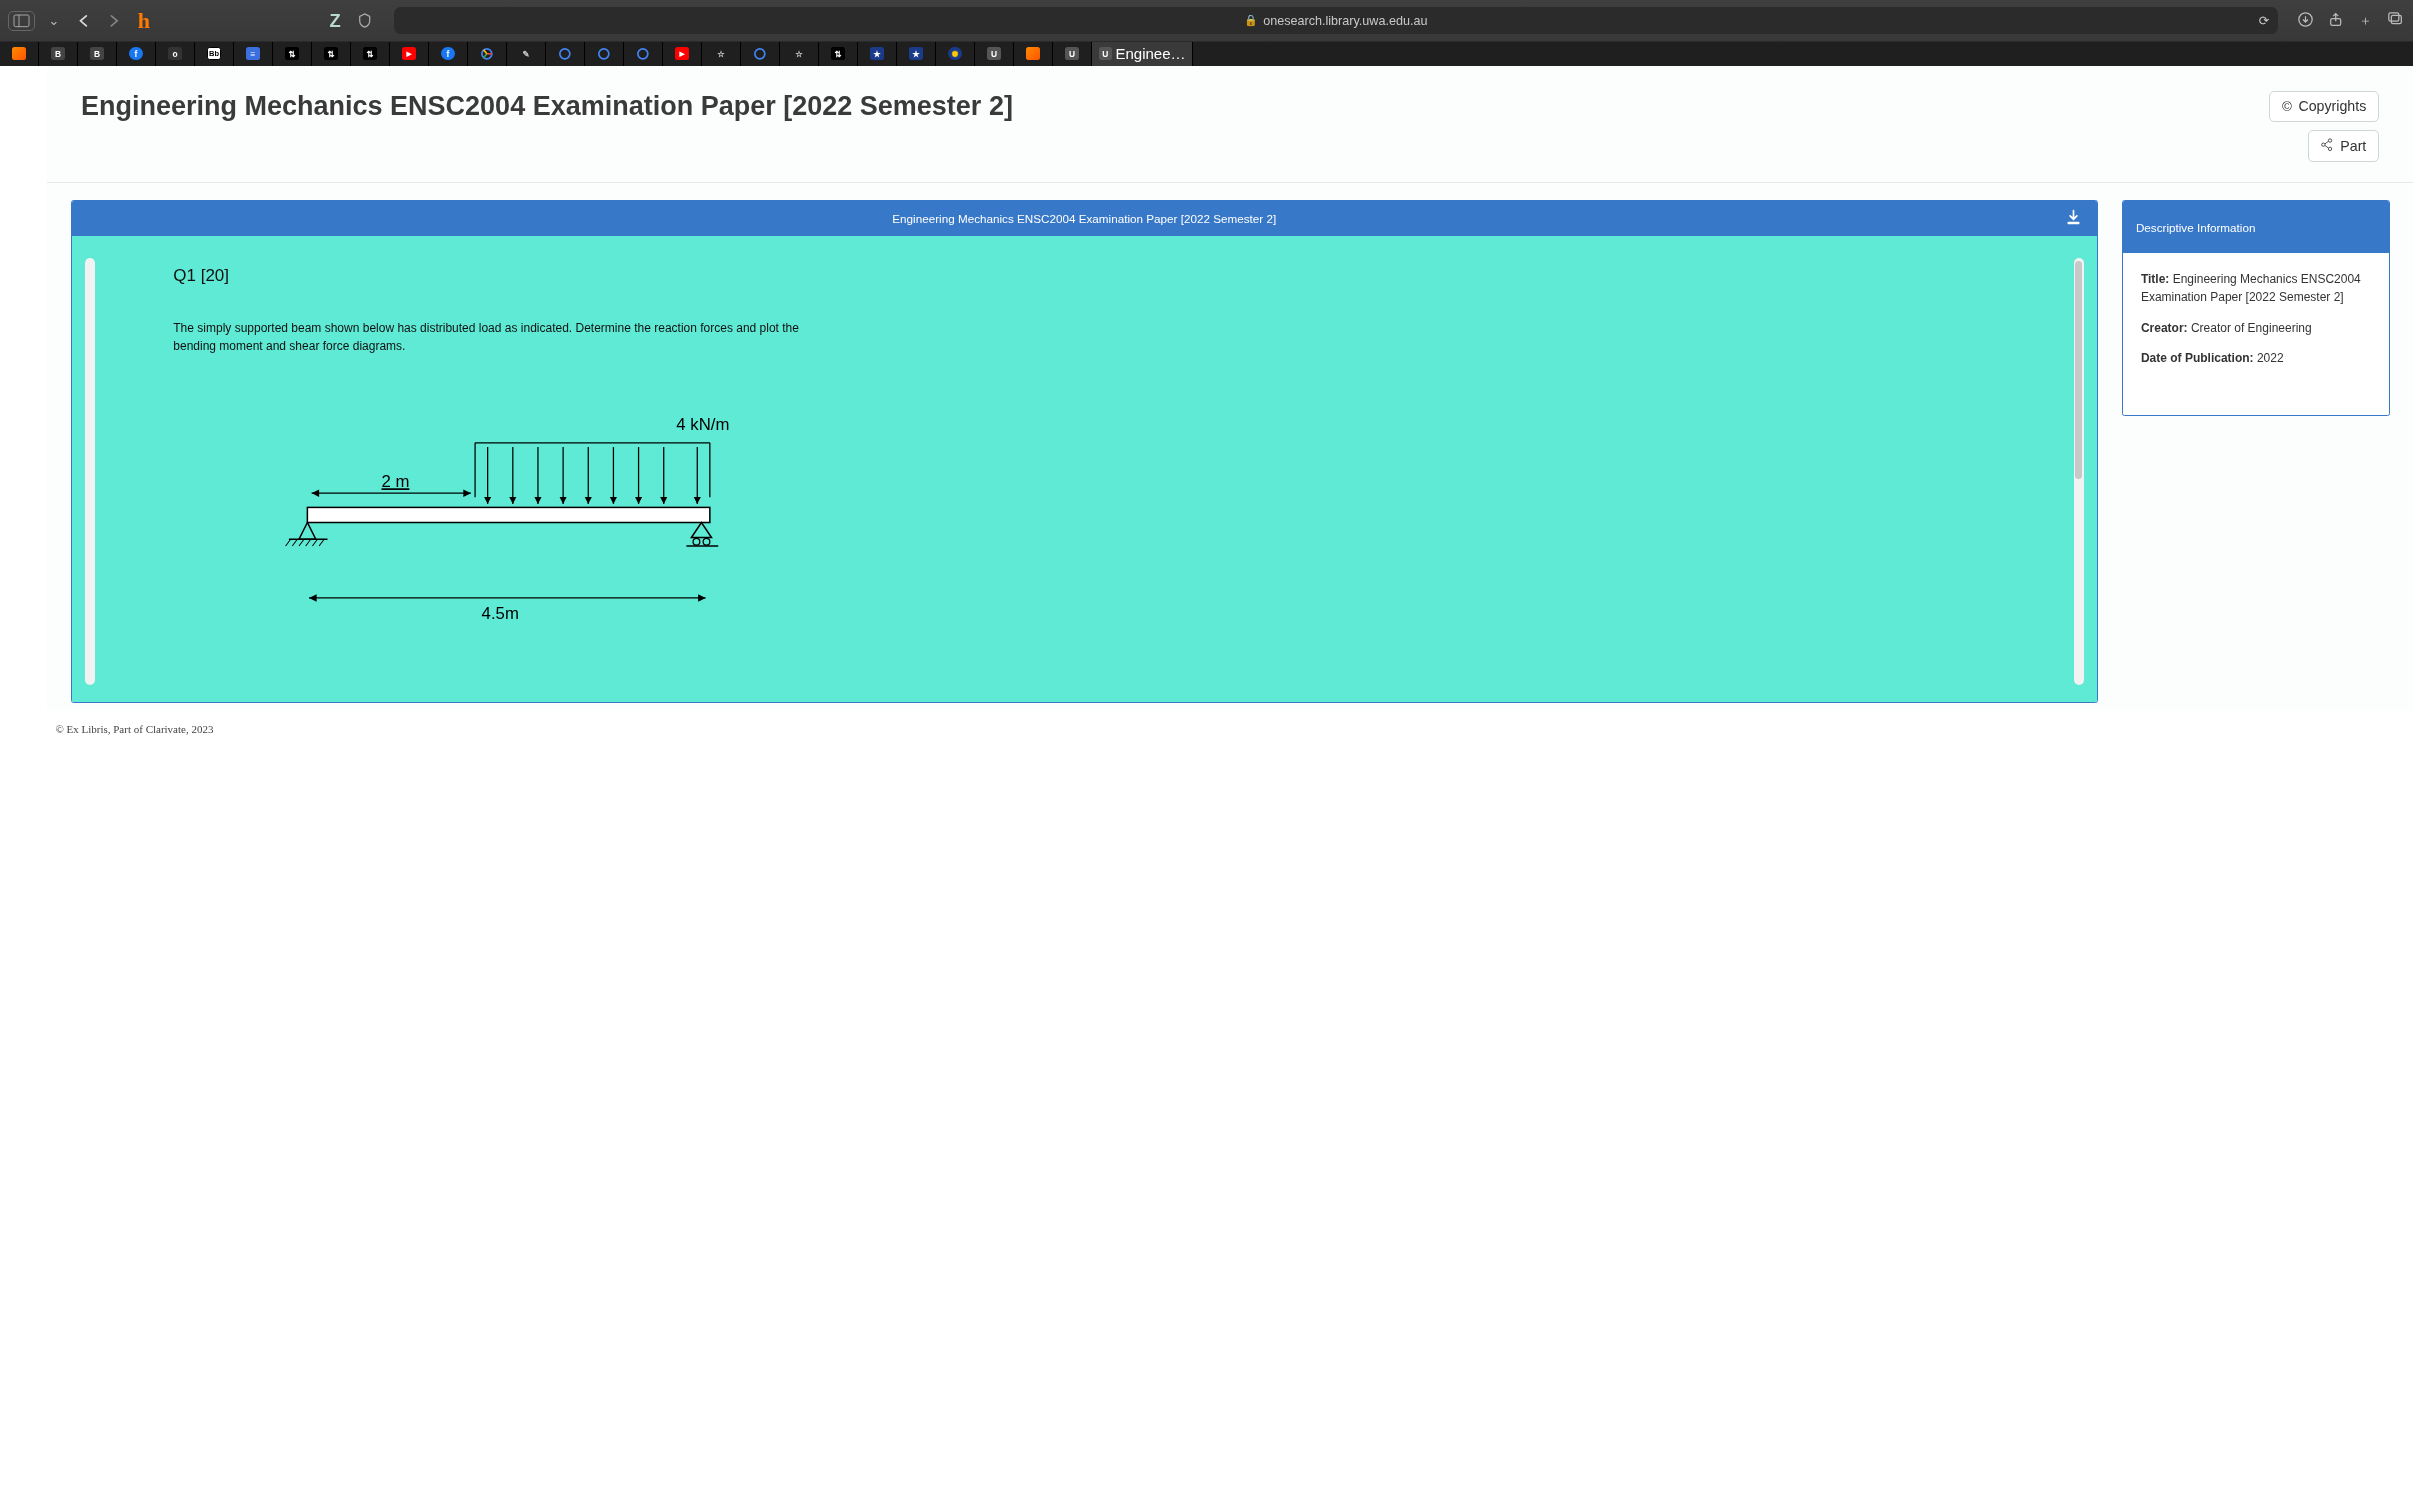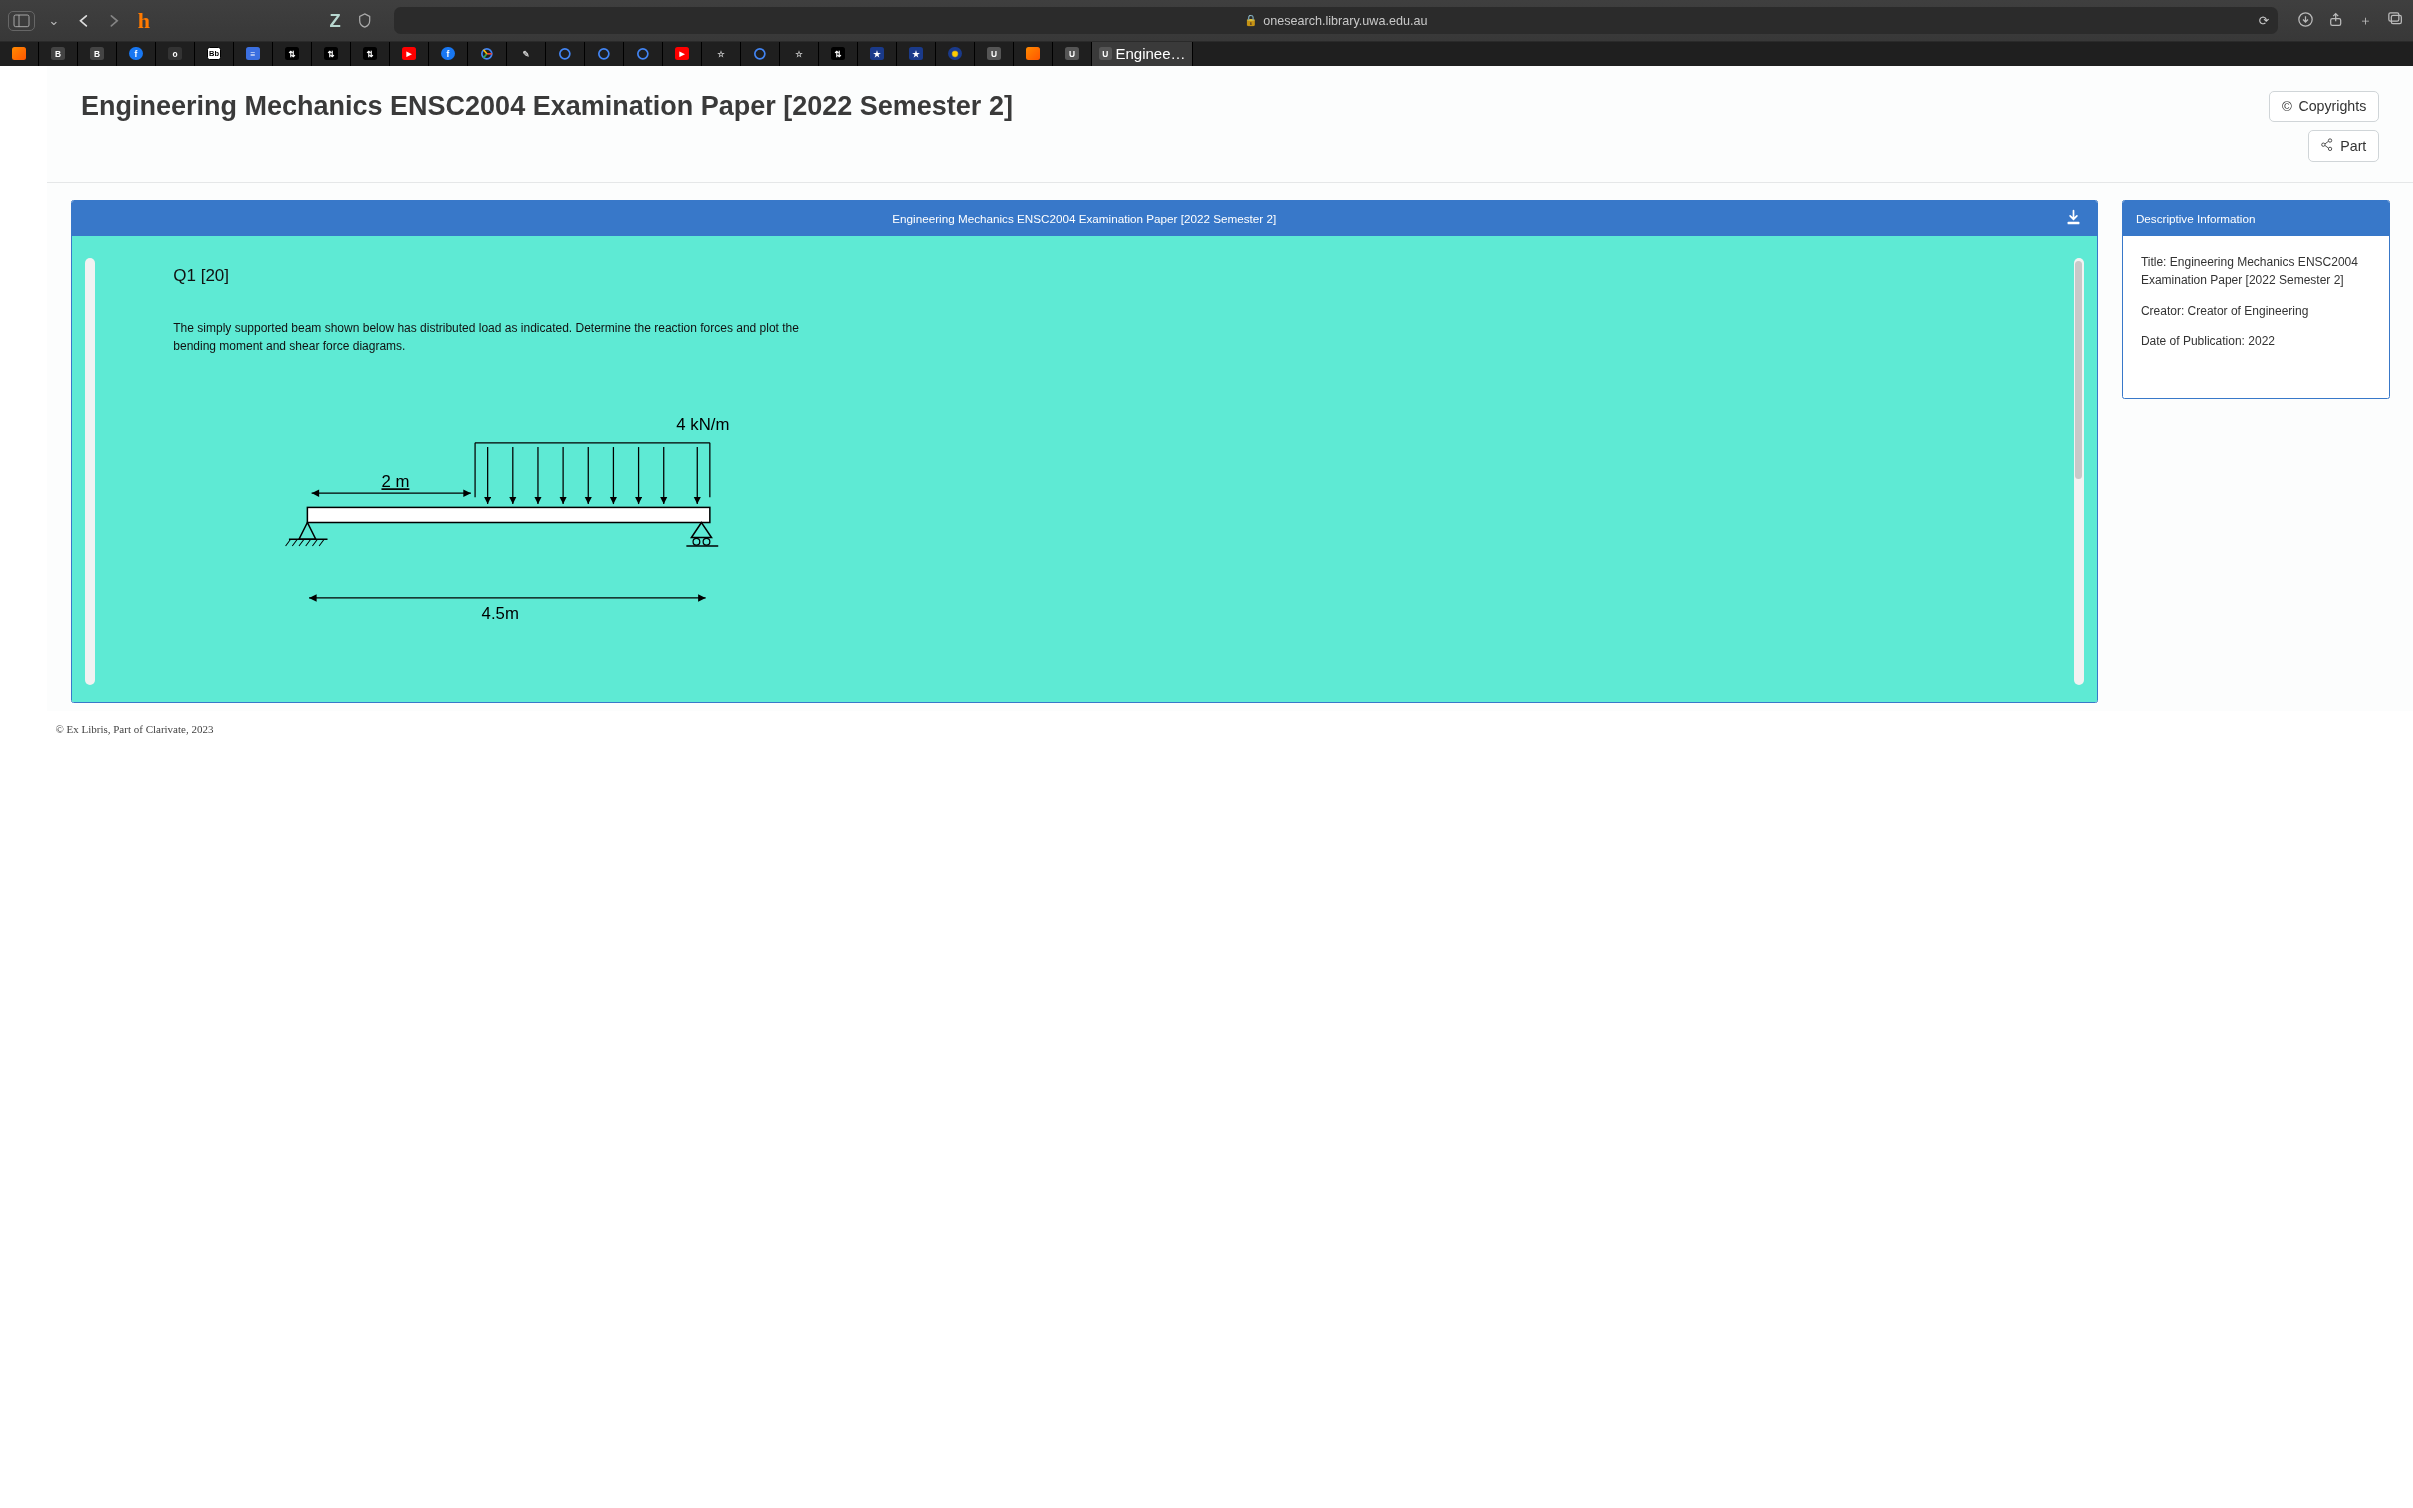--- a/index.html
+++ b/index.html
@@ -105,26 +105,26 @@
 
   
   .diagram { position:relative; width:436px; height:235px; margin-left:126px; }
   .diagram svg { position:absolute; inset:0; }
 
   .sidebar {
     width:268px; border:0.8px solid #3878c9; border-radius:2.5px; overflow:hidden;
     background:#fff;
   }
   .sidebar-header {
-    background:#3878c9; color:#fff; height:35px; display:flex; align-items:center;
+    background:#3878c9; color:#fff; height:52px; display:flex; align-items:center;
     padding:0 13.4px; font-size:11.7px;
   }
   .meta { padding:18.4px 17px 34px 18.4px; font-size:12px; color:#333; }
   .meta .row { margin-bottom:13.4px; line-height:1.45; }
-  .meta .row b { font-weight:400; }
+  .meta .row b { font-weight:700; }
 
   .footer { padding:11.7px 5px 17px 5px; font-size:11px; color:#444; background:#fff;font-family:Liberation Serif, serif;}
   .footer-inner { padding-left:3.4px; }
 
   svg { overflow:visible; }
 </style>
 </head>
 <body>
 
 <div class="chrome">

